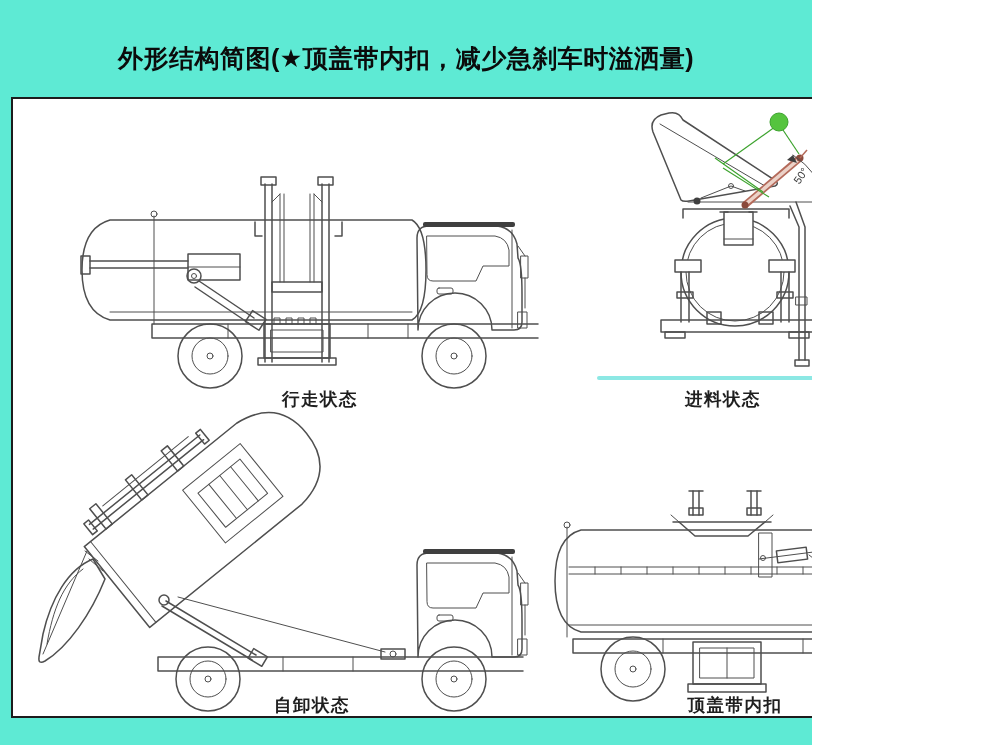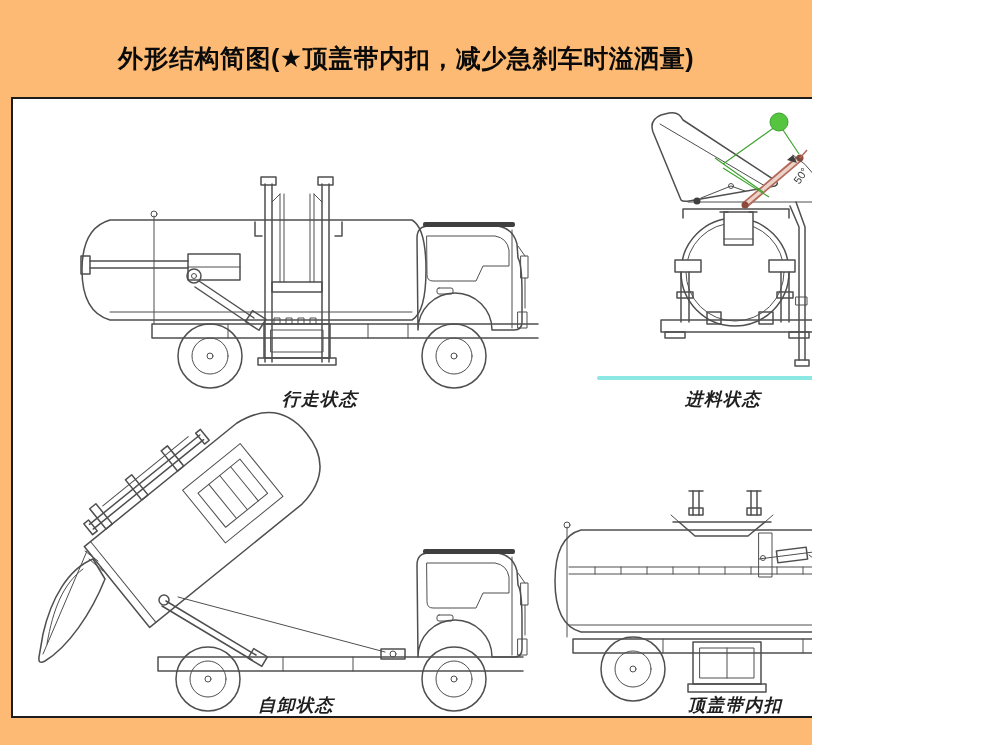--- a/index.html
+++ b/index.html
@@ -1,24 +1,24 @@
 <!DOCTYPE html>
 <html><head>
 <meta charset="utf-8">
 <style>
   html,body{margin:0;padding:0;background:#ffffff;}
-  .page{position:relative;width:812px;height:745px;background:#fdba74;overflow:hidden;
+  .page{position:relative;width:812px;height:745px;background:#5eead4;overflow:hidden;
         font-family:"Liberation Sans","DejaVu Sans",sans-serif;}
   .title{position:absolute;top:42px;left:0;width:100%;text-align:center;
          font-size:25px;font-weight:700;color:#0b0b0b;letter-spacing:.5px;}
   .frame{position:absolute;left:11px;top:97px;width:959px;height:617px;
          border:2px solid #1c1c1c;background:#fff;}
   .panel{position:absolute;}
   .caption{position:absolute;transform:translateX(-50%);white-space:nowrap;
-           font-size:17.5px;font-weight:700;color:#1f1f1f;letter-spacing:1.5px;text-align:right;font-style:italic;}
+           font-size:17.5px;font-weight:700;color:#1f1f1f;letter-spacing:1.5px;text-align:right;}
   
   svg :is(path,rect,circle,line,polyline,polygon,ellipse):not(.c){
       fill:none;stroke:#4f4f4f;stroke-width:1.5;stroke-linecap:round;stroke-linejoin:round;}
   svg .thin:not(.c){stroke-width:1;}
   svg .dark:not(.c){fill:#3f3f3f;stroke:none;}
   svg .whitefill:not(.c){fill:#ffffff;}
   svg text{fill:#3a3a3a;font-family:"Liberation Sans",sans-serif;font-size:11px;}
 </style>
 </head>
 <body>
@@ -252,16 +252,16 @@
             <use href="#wheel" transform="translate(90,180)"></use>
           </g>
         <g>
             <use href="#wheel" transform="translate(336,178)"></use>
           </g>
       </svg>
     </div>
 
     <div class="caption" style="left:307px;top:288px">行走状态</div>
     <div class="caption" style="left:710px;top:288px">进料状态</div>
-    <div class="caption" style="left:283px;top:594px">自卸状态</div>
+    <div class="caption" style="left:299px;top:594px">自卸状态</div>
     <div class="caption" style="left:722px;top:594px">顶盖带内扣</div>
   </div>
 </div>
 
 </body></html>

